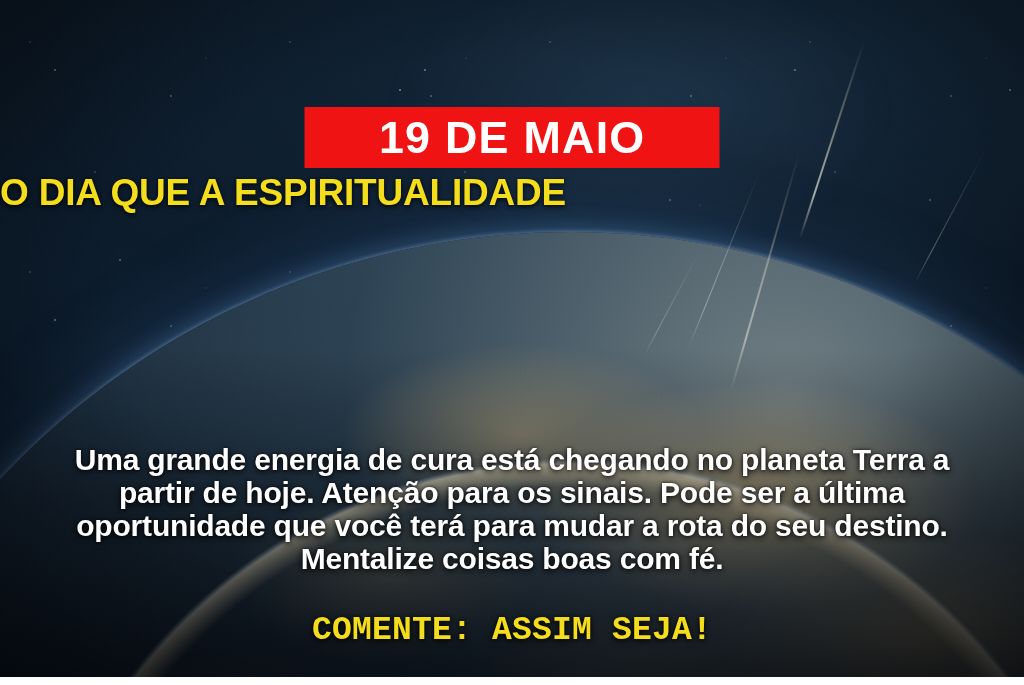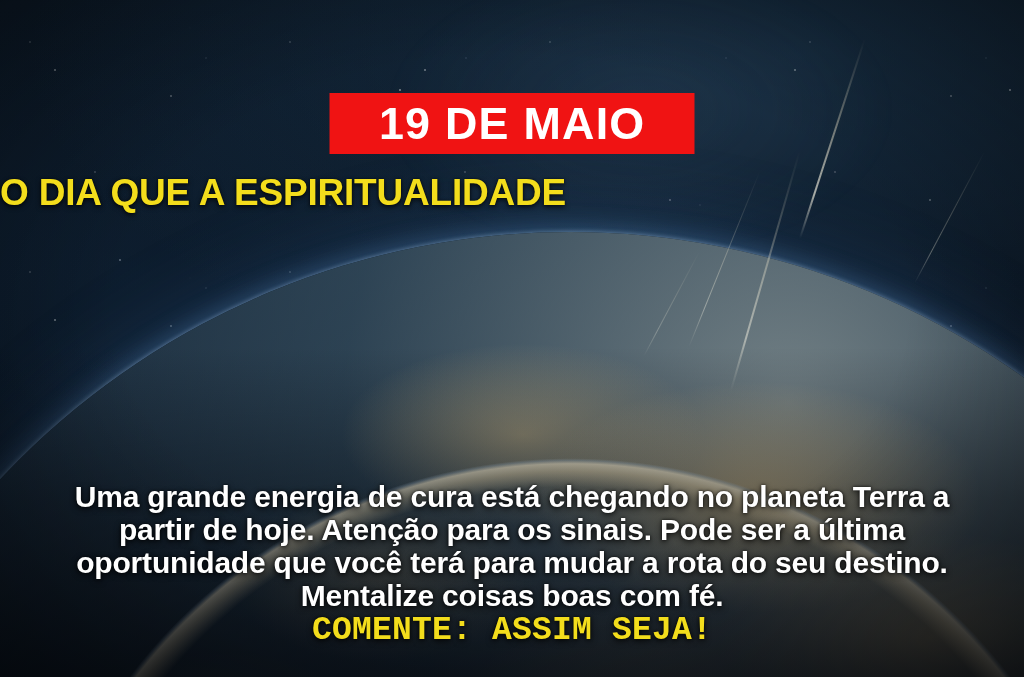--- a/index.html
+++ b/index.html
@@ -166,22 +166,22 @@
   .content {
     position: absolute;
     inset: 0;
     z-index: 5;
   }
 
   .date-banner {
     position: absolute;
     left: 50%;
     transform: translateX(-50%);
-    top: 93px;
-    width: 365px;
+    top: 107px;
+    width: 415px;
     height: 61px;
     display: flex;
     align-items: center;
     justify-content: center;
   }
   .date-banner-text {
     font-family: "Liberation Sans", sans-serif;
     font-size: 44px;
     font-weight: 700;
     letter-spacing: 1.2px;
@@ -273,19 +273,19 @@
   <div class="content">
 
     <div class="date-banner" style="background: rgb(240, 19, 19);">
       <span class="date-banner-text" style="color: rgb(255, 255, 255);">19 DE MAIO</span>
     </div>
 
     <div class="headline" style="color: rgb(243, 221, 28);">
       <span class="headline-line">O DIA QUE A ESPIRITUALIDADE</span>
     </div>
 
-    <div class="body-copy" style="color: rgb(255, 255, 255); margin-top: 37px;">Uma grande energia de cura está chegando no planeta Terra a partir de hoje. Atenção para os sinais. Pode ser a última oportunidade que você terá para mudar a rota do seu destino. Mentalize coisas boas com fé.</div>
+    <div class="body-copy" style="color: rgb(255, 255, 255);">Uma grande energia de cura está chegando no planeta Terra a partir de hoje. Atenção para os sinais. Pode ser a última oportunidade que você terá para mudar a rota do seu destino. Mentalize coisas boas com fé.</div>
 
     <div class="cta" style="color: rgb(243, 221, 28); font-family: Liberation Mono, monospace;">COMENTE: ASSIM SEJA!</div>
   </div>
 
   <div class="bottom-strip"></div>
 </div>
 
 </body></html>

